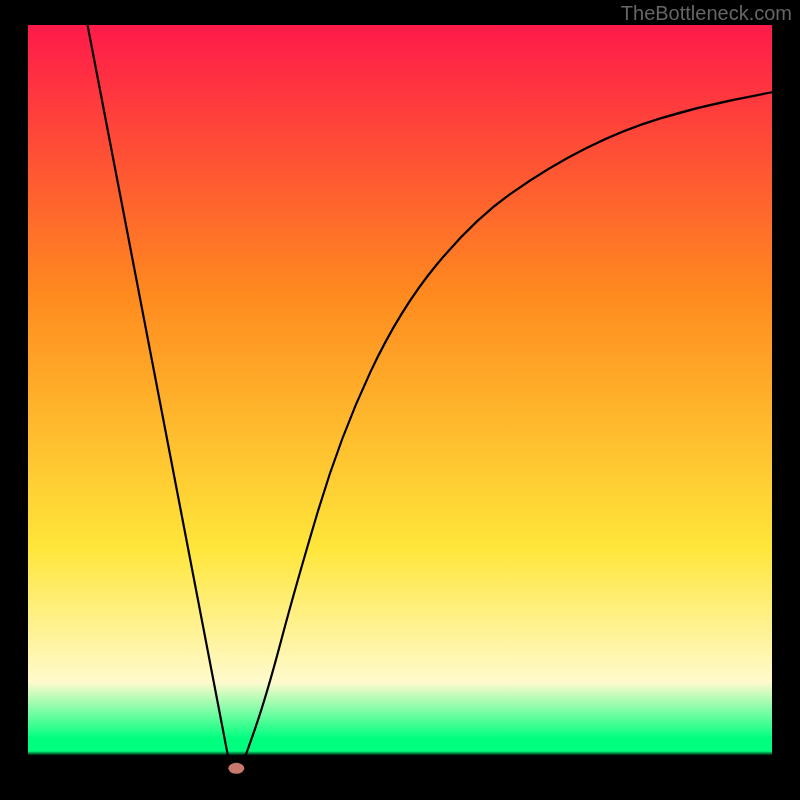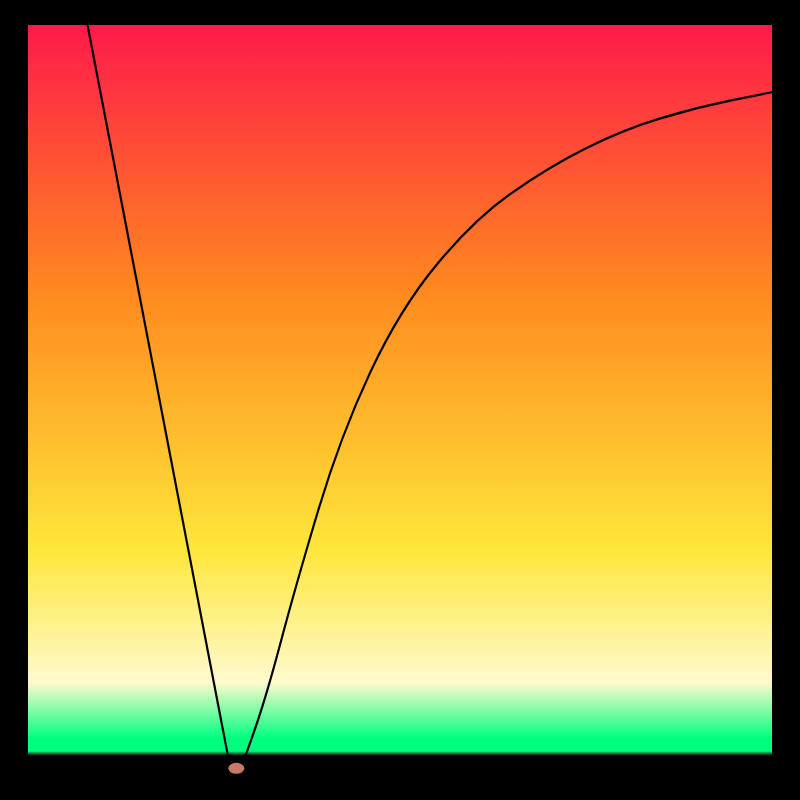--- a/index.html
+++ b/index.html
@@ -27,20 +27,21 @@
     z-index: 10;
   }
   svg {
     display: block;
   }
 </style>
 </head>
 <body>
 
 <div class="outer">
+  <div class="watermark">TheBottleneck.com</div>
   <svg id="chart-svg" width="800" height="800" viewBox="0 0 800 800">
       <defs>
         <linearGradient id="bg-grad" x1="0" y1="0" x2="0" y2="1">
           <stop offset="0%" stop-color="#ff1a4a"></stop>
           <stop offset="36%" stop-color="#ff8a1f"></stop>
           <stop offset="70%" stop-color="#ffe63a"></stop>
           <stop offset="88%" stop-color="#fffacd"></stop>
           <stop offset="95.5%" stop-color="#00ff7f"></stop>
           <stop offset="97.2%" stop-color="#00ff7f"></stop>
           <stop offset="97.8%" stop-color="#000000"></stop>

